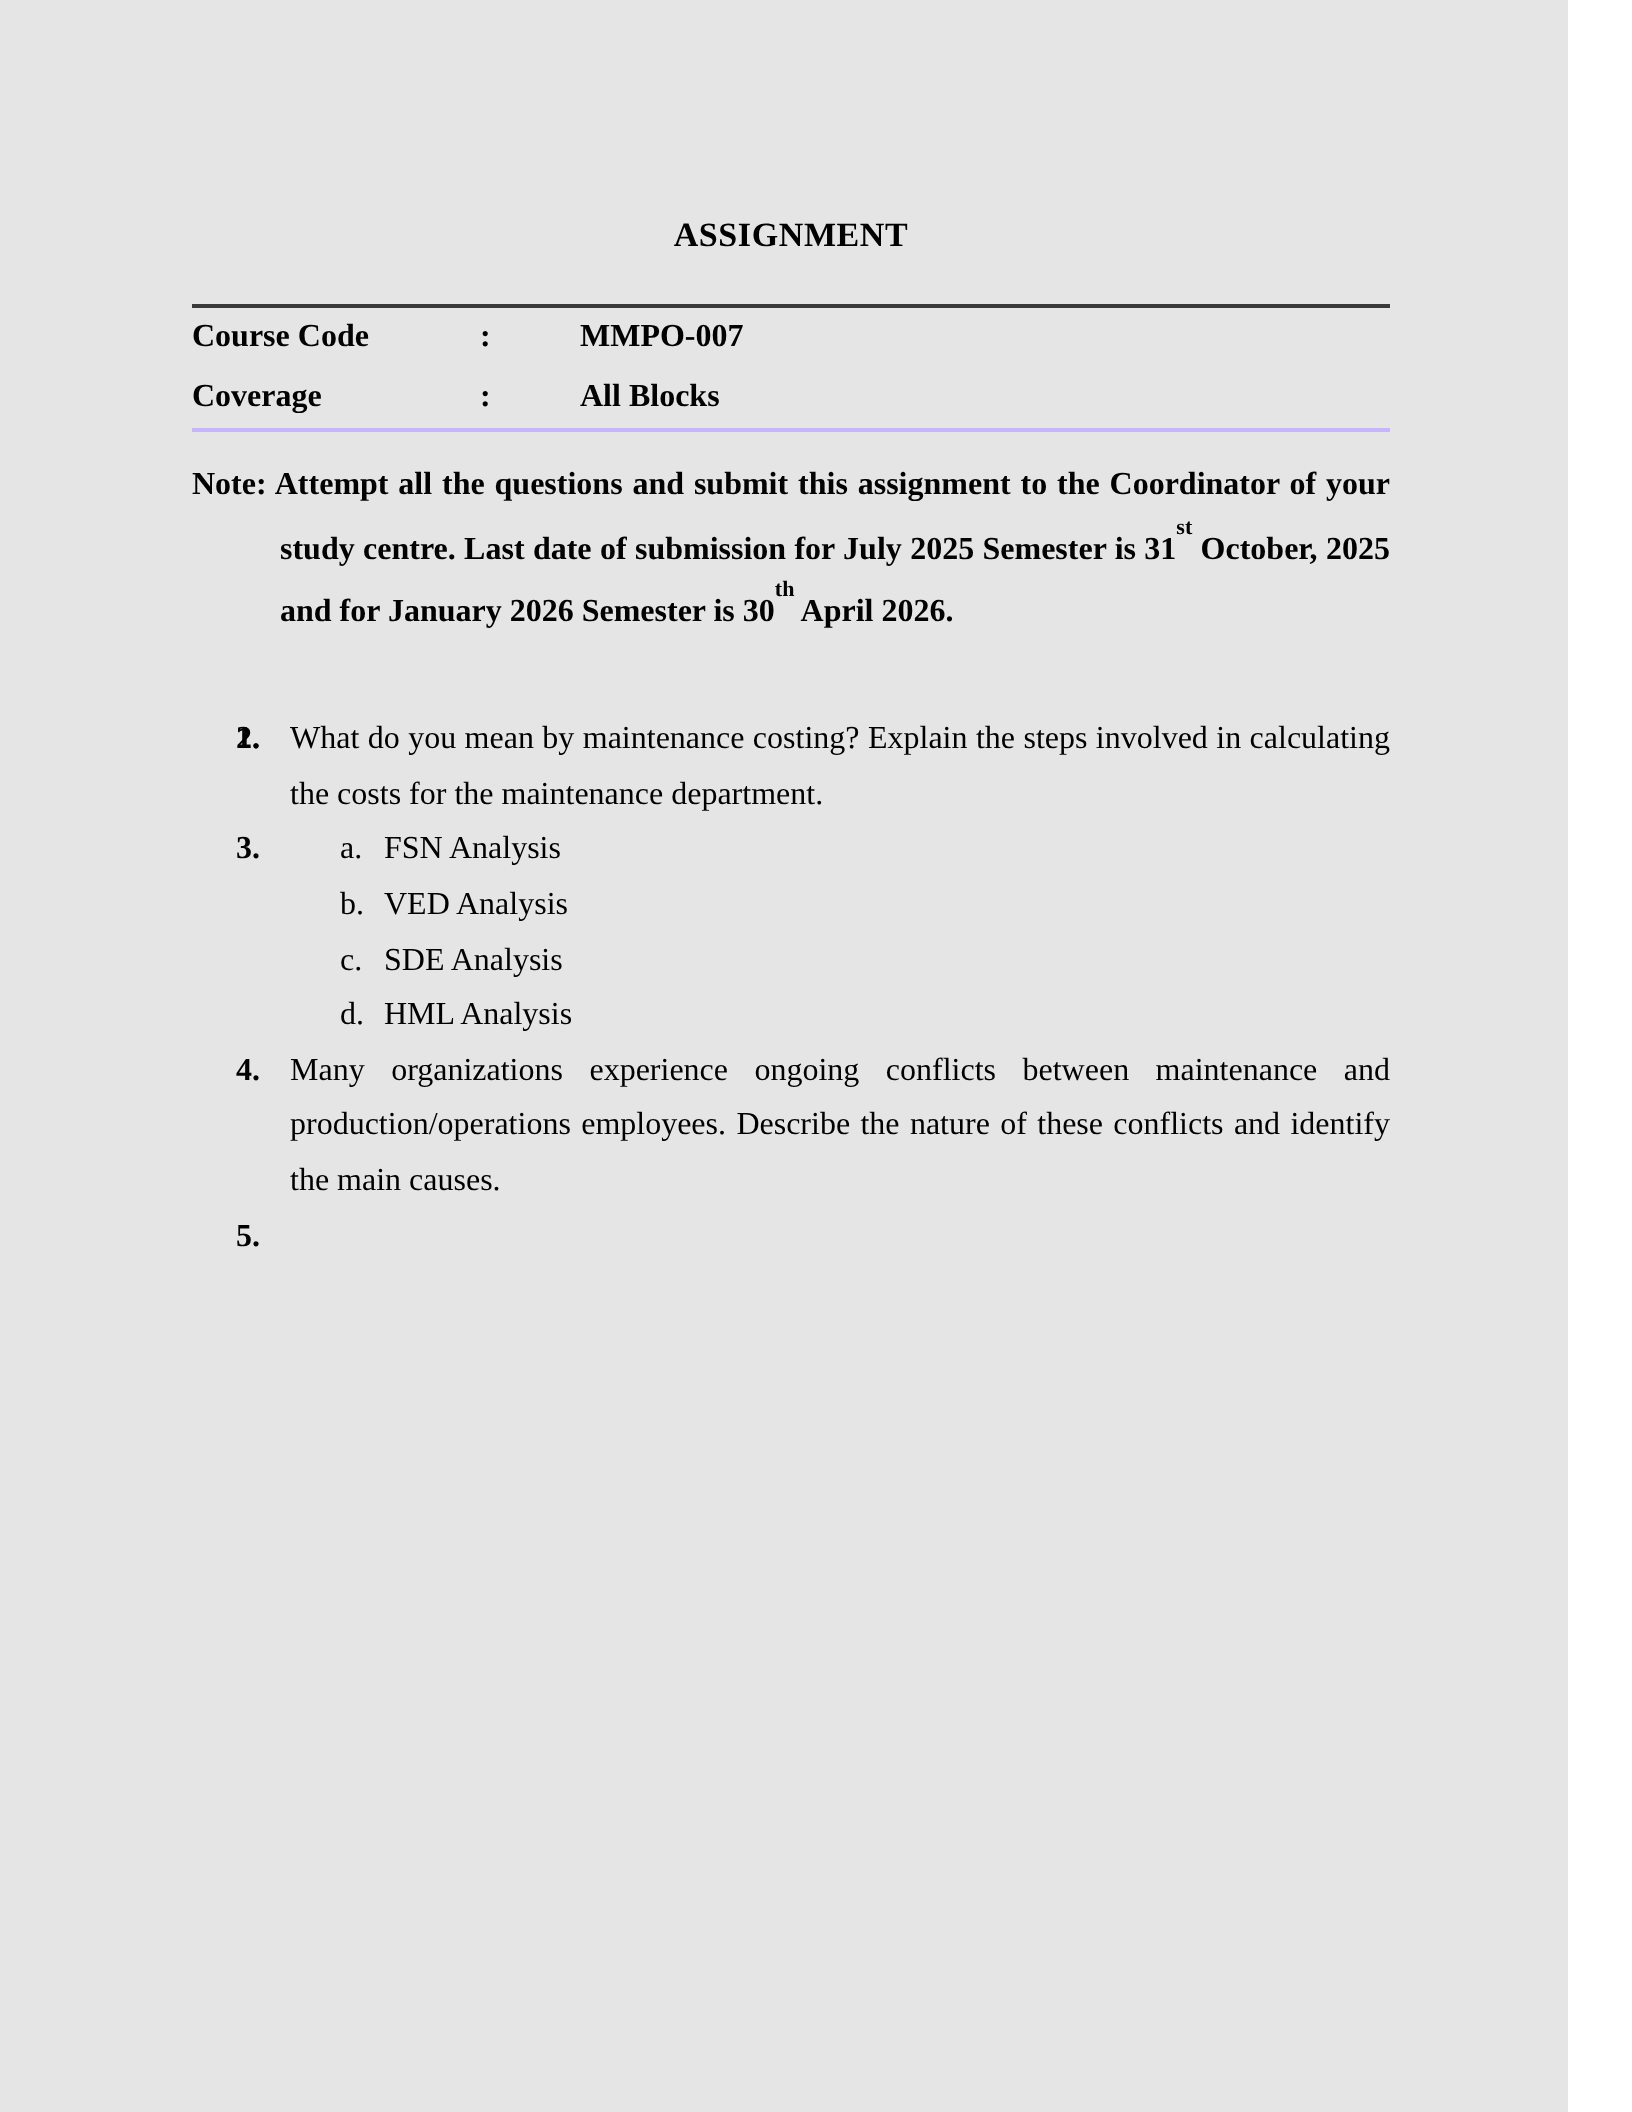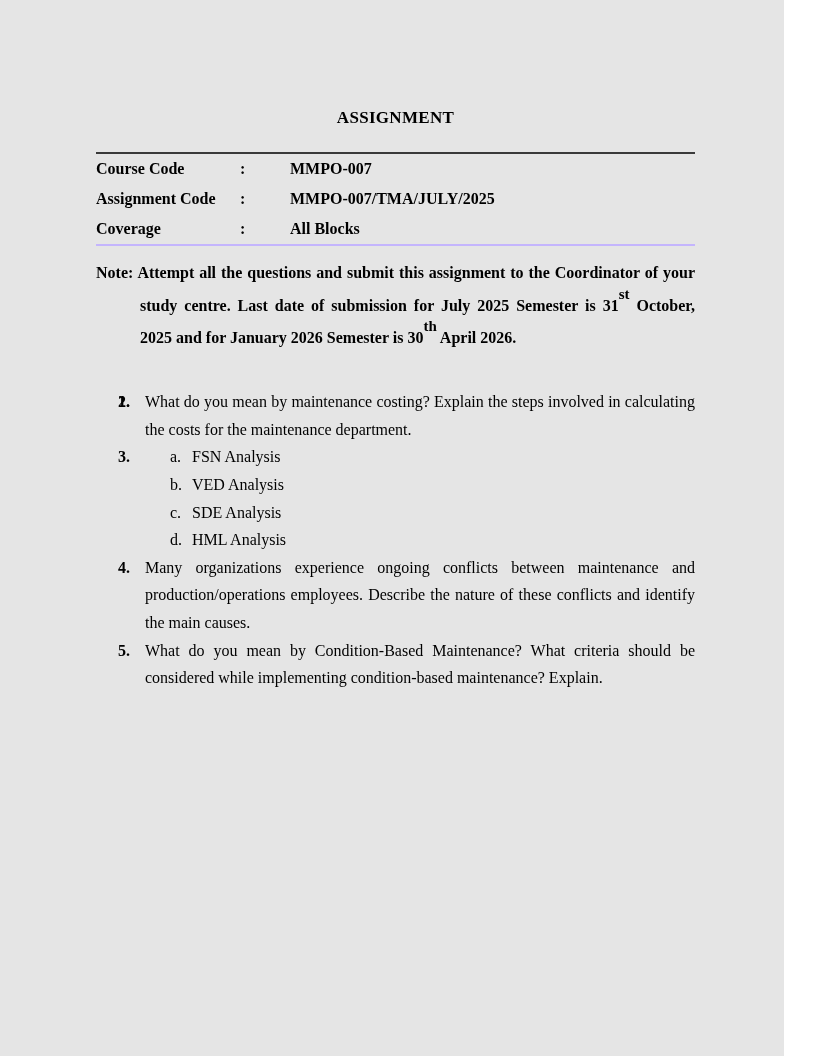--- a/index.html
+++ b/index.html
@@ -46,21 +46,21 @@
   .note {
     margin-top: 13px;
     font-size: 16px;
     font-weight: bold;
     line-height: 27.5px;
     text-align: justify;
     padding-left: 44px;
     text-indent: -44px;
   }
   .note sup {
-    font-size: 15px;
+    font-size: 11px;
     position: relative;
     top: -6px;
     font-weight: bold;
   }
   .questions {
     margin-top: 36px;
     font-size: 16px;
     line-height: 27.6px;
   }
   .q {
@@ -91,25 +91,20 @@
 <div class="page">
 
   <h1 class="title">ASSIGNMENT</h1>
 
   <table class="header-table">
     <tbody>
       <tr>
         <td class="col-label">Course Code</td>
         <td class="col-sep">:</td>
         <td class="col-value">MMPO-007</td>
-      </tr>
-      <tr>
-        <td class="col-label">Assignment Code</td>
-        <td class="col-sep">:</td>
-        <td class="col-value">MMPO-007/TMA/JULY/2025</td>
       </tr>
       <tr>
         <td class="col-label">Coverage</td>
         <td class="col-sep">:</td>
         <td class="col-value">All Blocks</td>
       </tr>
     </tbody>
   </table>
 
   <p class="note"><span>Note:</span>
@@ -147,18 +142,17 @@
       <span>HML Analysis</span>
     </div>
 
     <div class="q">
       <span class="qnum">4.</span>
       <span>Many organizations experience ongoing conflicts between maintenance and production/operations employees. Describe the nature of these conflicts and identify the main causes.</span>
     </div>
 
     <div class="q">
       <span class="qnum">5.</span>
-      <span>What do you mean by Condition-Based Maintenance? What criteria should be considered while implementing condition-based maintenance? Explain.</span>
     </div>
 
   </div>
 
 </div>
 
 </body></html>

